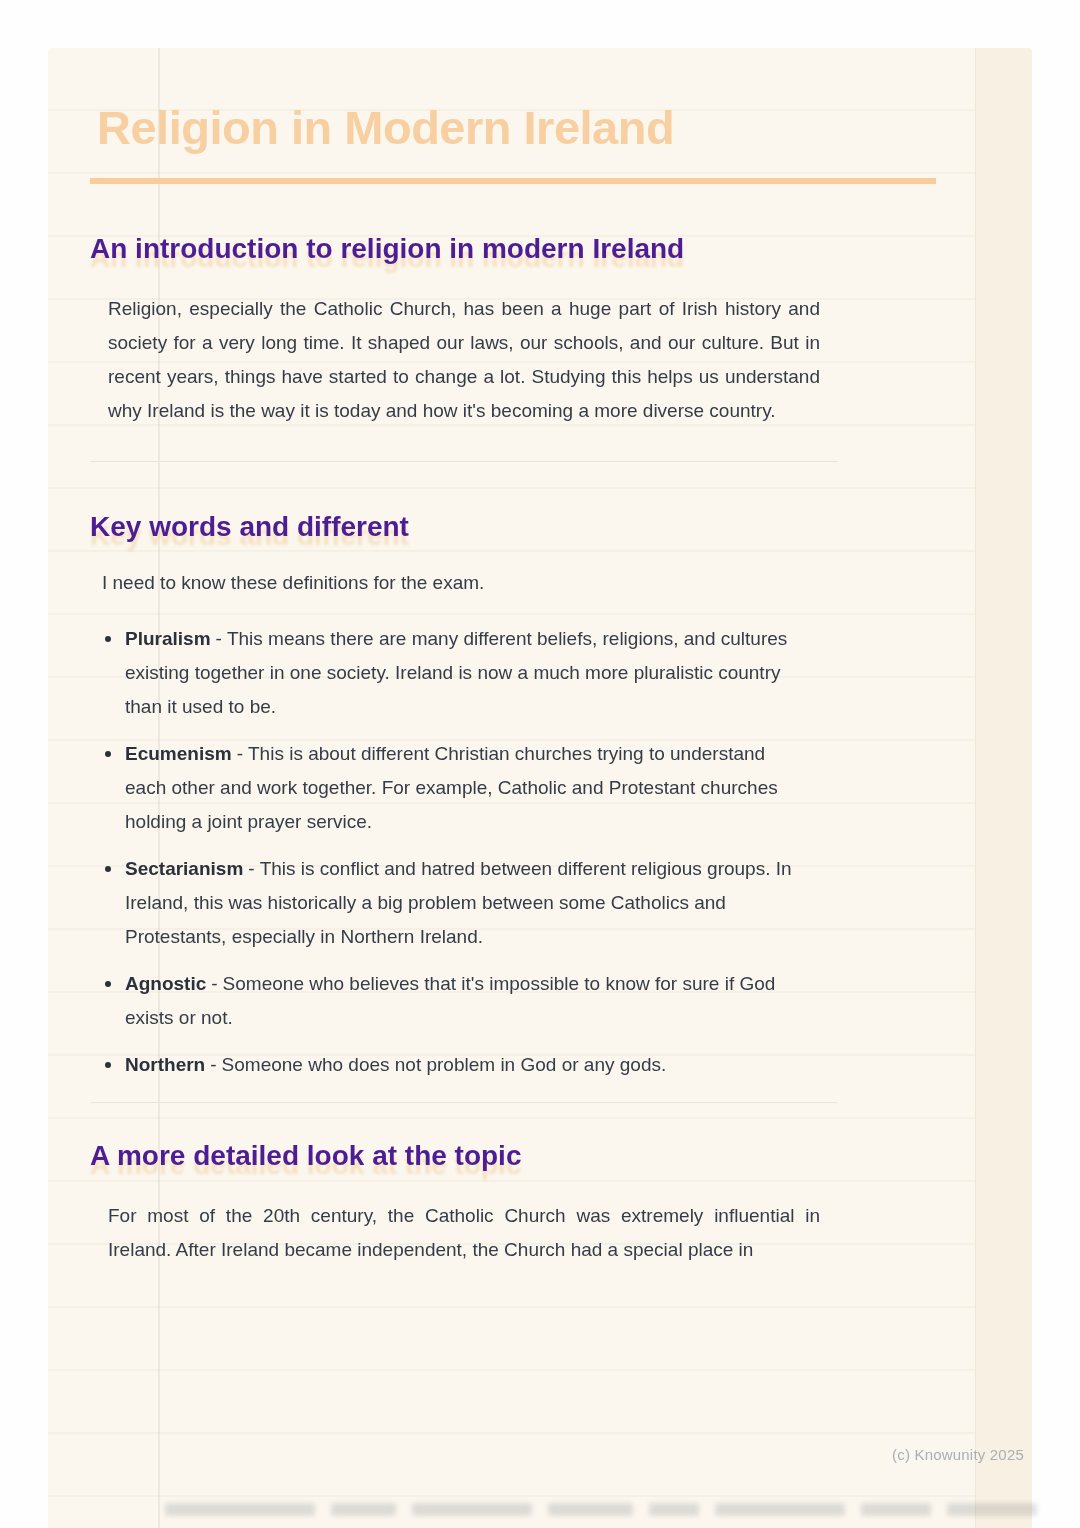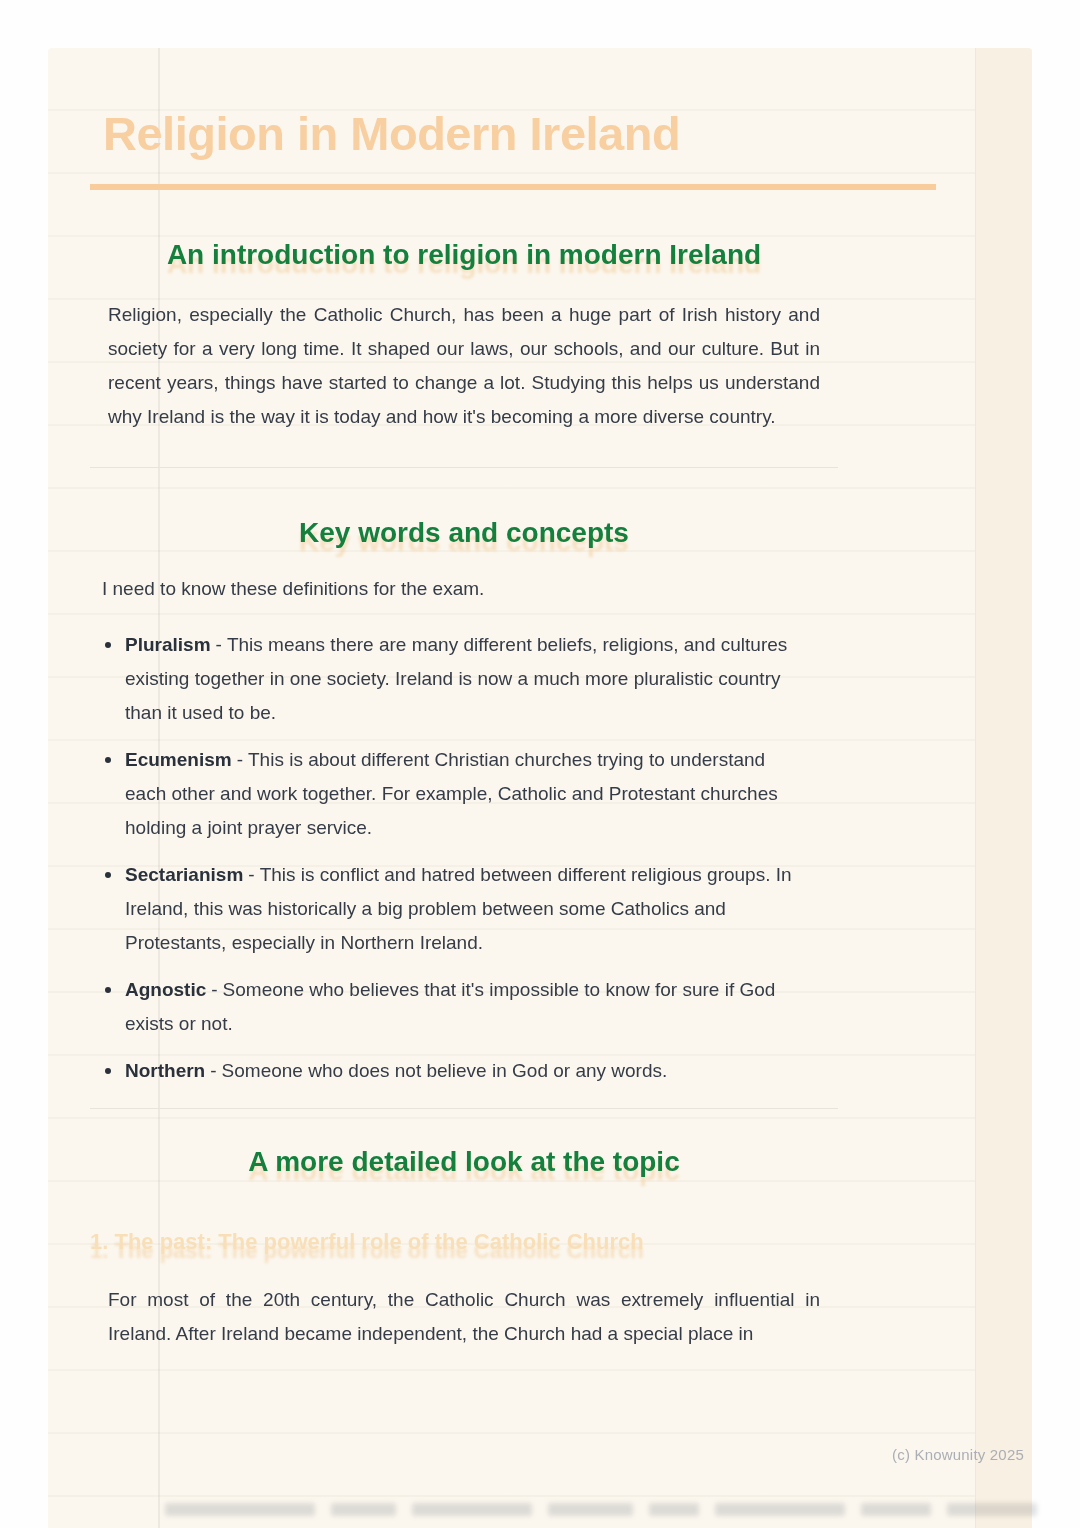--- a/index.html
+++ b/index.html
@@ -28,35 +28,34 @@
   .margin-strip{
     position:absolute;right:0;top:0;bottom:0;width:56px;
     background:#f8f0e2;
     border-left:1px solid rgba(190,160,110,0.10);
   }
   .content{
     position:relative;
     margin-left:42px;width:748px;
   }
   h1.doc-title{
-    margin:13px;padding-top:44px;
+    margin:7px;padding-top:44px;
     font-size:47px;line-height:58px;font-weight:bold;
     letter-spacing:-0.5px;
     color:#f8cfa0;
   }
   .title-rule{
     margin-top:21px;height:6px;width:846px;
     background:#f8cd9b;border:none;
   }
   h2.faded{
     margin:0;margin-top:48px;
     font-size:28px;line-height:34px;font-weight:bold;
-    color:#15803d;
+    color:#4c1d95;
     text-shadow:0 9px 3px rgba(242,196,133,0.45);
-    text-align:center;
   }
   h3.faded{
     margin:0;margin-top:48px;
     font-size:22px;line-height:30px;font-weight:bold;
     color:#f8dfb8;
     text-shadow:0 9px 3px rgba(242,196,133,0.45);
   }
   p.body-text{
     margin:18px;margin-top:26px;
     font-size:19px;line-height:34px;
@@ -116,46 +115,45 @@
   <div class="content">
 
     <h1 class="doc-title">Religion in Modern Ireland</h1>
     <div class="title-rule"></div>
 
     <h2 class="faded">An introduction to religion in modern Ireland</h2>
     <p class="body-text">Religion, especially the Catholic Church, has been a huge part of Irish history and society for a very long time. It shaped our laws, our schools, and our culture. But in recent years, things have started to change a lot. Studying this helps us understand why Ireland is the way it is today and how it's becoming a more diverse country.</p>
 
     <hr class="soft-divider">
 
-    <h2 class="faded">Key words and concepts</h2>
+    <h2 class="faded">Key words and different</h2>
     <p class="lead-text">I need to know these definitions for the exam.</p>
 
     <ul class="term-list">
       <li>
         <span class="term">Pluralism</span><span class="term-sep">-</span><span>This means there are many different beliefs, religions, and cultures existing together in one society. Ireland is now a much more pluralistic country than it used to be.</span>
       </li>
       <li>
         <span class="term">Ecumenism</span><span class="term-sep">-</span><span>This is about different Christian churches trying to understand each other and work together. For example, Catholic and Protestant churches holding a joint prayer service.</span>
       </li>
       <li>
         <span class="term">Sectarianism</span><span class="term-sep">-</span><span>This is conflict and hatred between different religious groups. In Ireland, this was historically a big problem between some Catholics and Protestants, especially in Northern Ireland.</span>
       </li>
       <li>
         <span class="term">Agnostic</span><span class="term-sep">-</span><span>Someone who believes that it's impossible to know for sure if God exists or not.</span>
       </li>
       <li>
-        <span class="term">Northern</span><span class="term-sep">-</span><span>Someone who does not believe in God or any words.</span>
+        <span class="term">Northern</span><span class="term-sep">-</span><span>Someone who does not problem in God or any gods.</span>
       </li>
     </ul>
 
     <hr class="soft-divider" style="margin-top:20px;">
 
     <h2 class="faded" style="margin-top:36px;">A more detailed look at the topic</h2>
 
-    <h3 class="faded">1. The past: The powerful role of the Catholic Church</h3>
 
     <p class="body-text">For most of the 20th century, the Catholic Church was extremely influential in Ireland. After Ireland became independent, the Church had a special place in</p>
 
   </div>
 </div>
 
 <div class="ghost-band">
   <span style="width:150px"></span>
     <span style="width:65px"></span>
     <span style="width:120px"></span>

